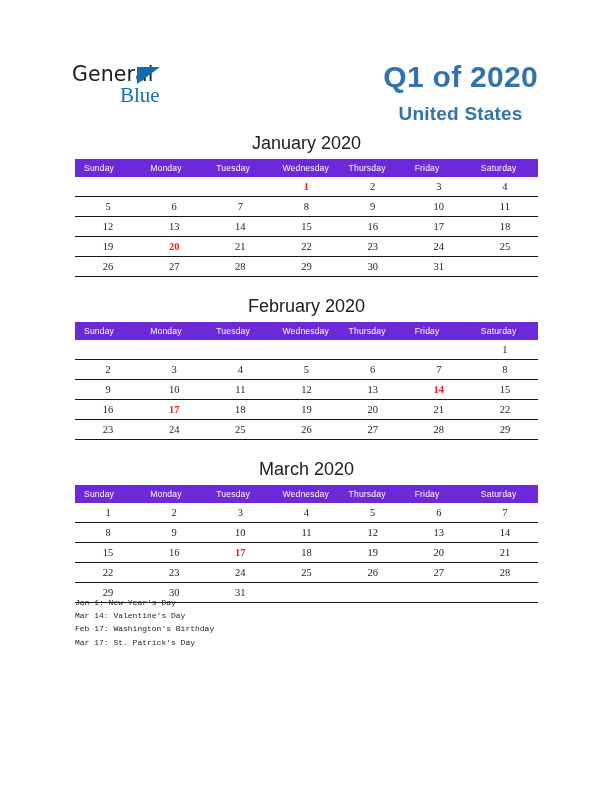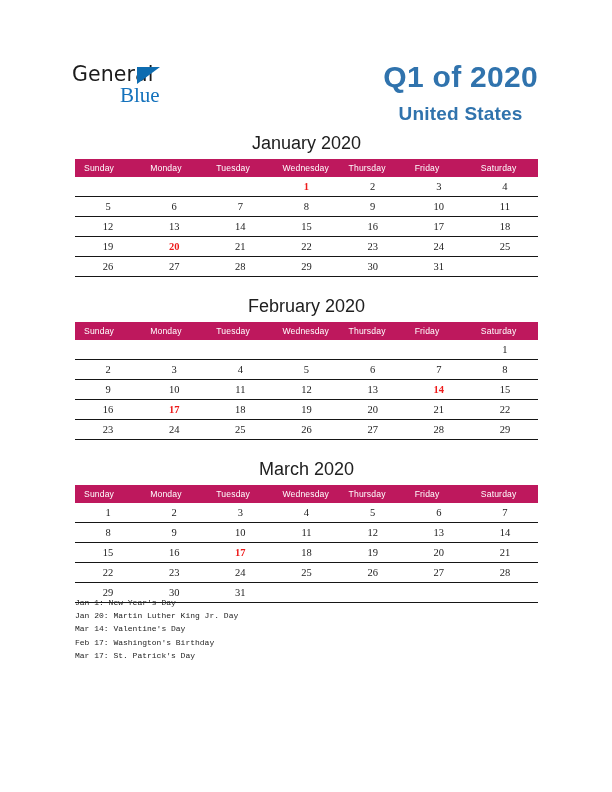--- a/index.html
+++ b/index.html
@@ -98,21 +98,21 @@
     padding-bottom: 5px;
     font-family: "Liberation Sans", sans-serif;
   }
 
   table.cal {
     width: 463px;
     border-collapse: collapse;
     table-layout: fixed;
   }
   table.cal th {
-    background: #be185d;
+    background: #6d28d9;
     color: #ffffff;
     font-size: 8.6px;
     font-weight: normal;
     text-align: left;
     padding: 4px 0 4px 9px;
     letter-spacing: 0.15px;
   }
   table.cal td {
     text-align: center;
     font-size: 10.5px;
@@ -349,17 +349,16 @@
             <td class="empty"></td>
             <td class="empty"></td>
           </tr>
         </tbody>
       </table>
     </div>
   </div>
 
 <div class="legend" id="legend-container">
     <div class="legend-item">Jan 1: New Year's Day</div>
-    <div class="legend-item">Jan 20: Martin Luther King Jr. Day</div>
     <div class="legend-item">Mar 14: Valentine's Day</div>
     <div class="legend-item">Feb 17: Washington's Birthday</div>
     <div class="legend-item">Mar 17: St. Patrick's Day</div>
   </div>
 
 </body></html>

